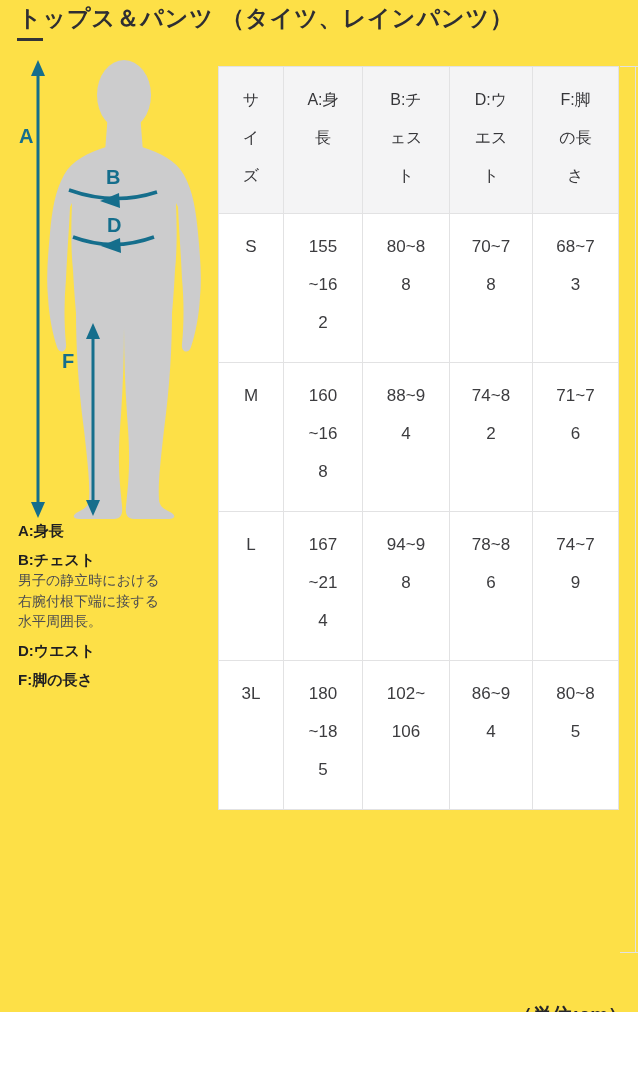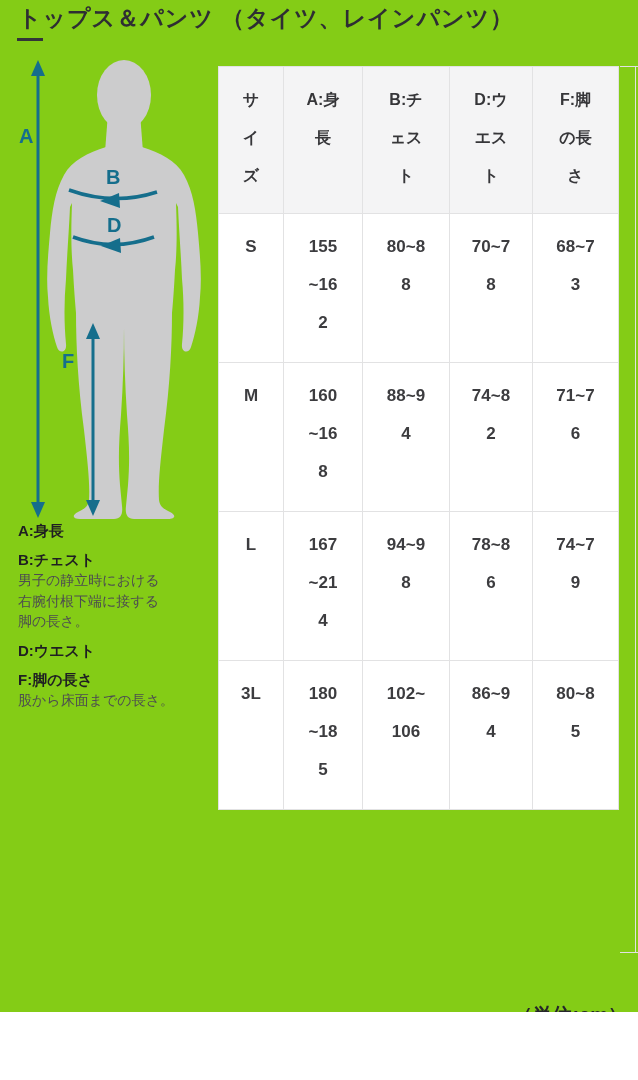--- a/index.html
+++ b/index.html
@@ -1,17 +1,17 @@
 <!DOCTYPE html>
 <html><head>
 <meta charset="utf-8">
 <style>
   html,body{margin:0;padding:0;background:#ffffff;}
   .page{
-    position:relative;width:638px;height:1012px;background:#84cc16;overflow:hidden;
+    position:relative;width:638px;height:1012px;background:#fde047;overflow:hidden;
     font-family:"Liberation Sans","DejaVu Sans",sans-serif;color:#333;
   }
   
   .page-title{
     position:absolute;left:18px;top:3px;margin:0;
     font-size:23px;font-weight:700;letter-spacing:1px;color:#2e2e33;white-space:nowrap;
   }
   .title-underline{
     position:absolute;left:17px;top:38px;width:26px;height:3px;background:#333538;
   }
@@ -20,21 +20,21 @@
   
   .legend{position:absolute;left:18px;top:520px;width:200px;}
   .legend-term{font-size:15px;font-weight:700;color:#1f1f22;line-height:21px;}
   .legend-line{font-size:14px;color:#4d4d50;line-height:20.5px;}
   .legend-section{margin:0 0 8px 0;}
   
   .table-wrap{position:absolute;left:218px;top:66px;width:420px;}
   table.size-table{border-collapse:collapse;table-layout:fixed;}
   .size-table th,.size-table td{
     border:1px solid #e2e2e3;vertical-align:top;text-align:center;
-    padding:14px 0 0 0;line-height:38px;font-weight:700;
+    padding:14px 0 0 0;line-height:38px;font-weight:400;
   }
   .size-table th{background:#f4f4f5;font-size:16px;color:#363639;height:132px;}
   .size-table td{font-size:17px;color:#3c3c3f;height:134px;background:#fff;}
   .c1{width:64px;} .c2{width:78px;} .c3{width:86px;} .c4{width:82px;} .c5{width:85px;}
   .cellin{display:inline-block;word-break:break-all;overflow-wrap:anywhere;}
   .w28{max-width:28px;} .w36{max-width:36px;} .w42{max-width:42px;}
   
   .crop-col-line{position:absolute;left:635px;top:66px;width:1px;height:887px;background:#e2e2e3;}
   .grid-top-ext{position:absolute;left:620px;top:66px;width:18px;height:1px;background:#e2e2e3;}
   .grid-bottom-ext{position:absolute;left:620px;top:952px;width:18px;height:1px;background:#e2e2e3;}
@@ -135,28 +135,27 @@
   </div>
 
   <div class="legend">
     <div class="legend-section">
       <div class="legend-term">A:身長</div>
     </div>
     <div class="legend-section">
       <div class="legend-term">B:チェスト</div>
       <div class="legend-line">男子の静立時における</div>
       <div class="legend-line">右腕付根下端に接する</div>
-      <div class="legend-line">脚の長さ。</div>
+      <div class="legend-line">水平周囲長。</div>
     </div>
     <div class="legend-section">
       <div class="legend-term">D:ウエスト</div>
     </div>
     <div class="legend-section">
       <div class="legend-term">F:脚の長さ</div>
-      <div class="legend-line">股から床面までの長さ。</div>
     </div>
   </div>
 
   <div class="table-wrap">
     <table class="size-table">
       <thead>
         <tr>
           <th class="c1"><span class="cellin w28">サイズ</span></th>
           <th class="c2"><span class="cellin w36">A:身長</span></th>
           <th class="c3"><span class="cellin w42">B:チェスト</span></th>

